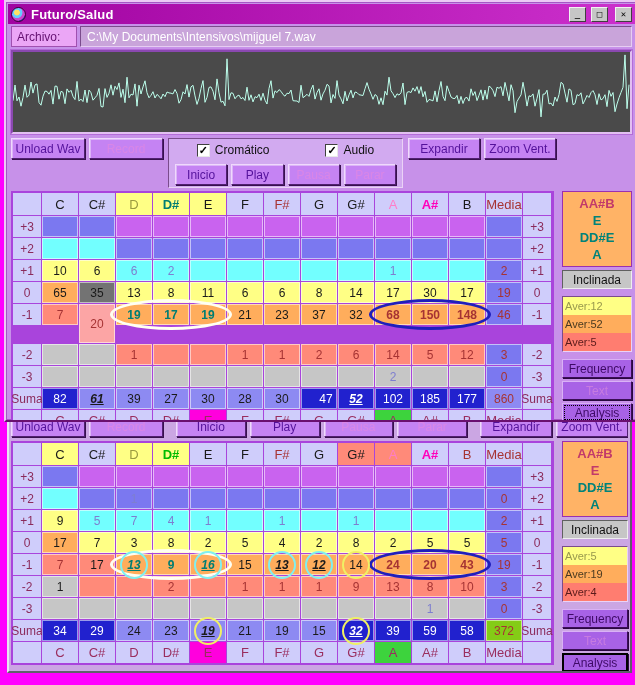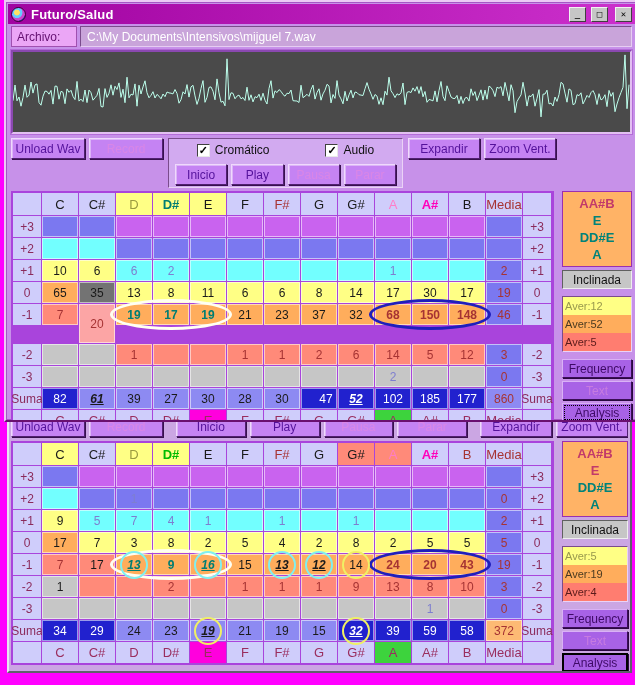--- a/index.html
+++ b/index.html
@@ -563,21 +563,21 @@
               <div class="tcell" style="height: 21px; background: rgb(141, 138, 242);">24</div>
               <div class="tcell" style="height: 21px; background: rgb(141, 138, 242);">23</div>
               <div class="tcell st-u" style="height: 21px; background: rgb(141, 138, 242); color: rgb(26, 26, 26);">19</div>
               <div class="tcell" style="height: 21px; background: rgb(141, 138, 242);">21</div>
               <div class="tcell" style="height: 21px; background: rgb(141, 138, 242);">19</div>
               <div class="tcell" style="height: 21px; background: rgb(141, 138, 242);">15</div>
               <div class="tcell st-u" style="height: 21px; background: rgb(33, 33, 206); color: rgb(255, 255, 255);">32</div>
               <div class="tcell" style="height: 21px; background: rgb(33, 33, 206); color: rgb(255, 255, 255);">39</div>
               <div class="tcell" style="height: 21px; background: rgb(33, 33, 206); color: rgb(255, 255, 255);">59</div>
               <div class="tcell" style="height: 21px; background: rgb(33, 33, 206); color: rgb(255, 255, 255);">58</div>
-              <div class="tcell" style="height: 21px; background: #fdba74; color: rgb(166, 51, 51);">372</div>
+              <div class="tcell" style="height: 21px; background: #84cc16; color: rgb(166, 51, 51);">372</div>
               <div class="lblc" style="height: 21px;">Suma</div>
             </div>
             <div class="trow">
               <div class="lblc" style="height: 21px;"></div>
               <div class="tcell hcell" style="height: 21px; color: rgb(154, 45, 94);">C</div>
               <div class="tcell hcell" style="height: 21px; color: rgb(154, 45, 94);">C#</div>
               <div class="tcell hcell" style="height: 21px; color: rgb(154, 45, 94);">D</div>
               <div class="tcell hcell" style="height: 21px; color: rgb(154, 45, 94);">D#</div>
               <div class="tcell hcell" style="height: 21px; background: rgb(255, 0, 221); color: rgb(154, 45, 94);">E</div>
               <div class="tcell hcell" style="height: 21px; color: rgb(154, 45, 94);">F</div>

